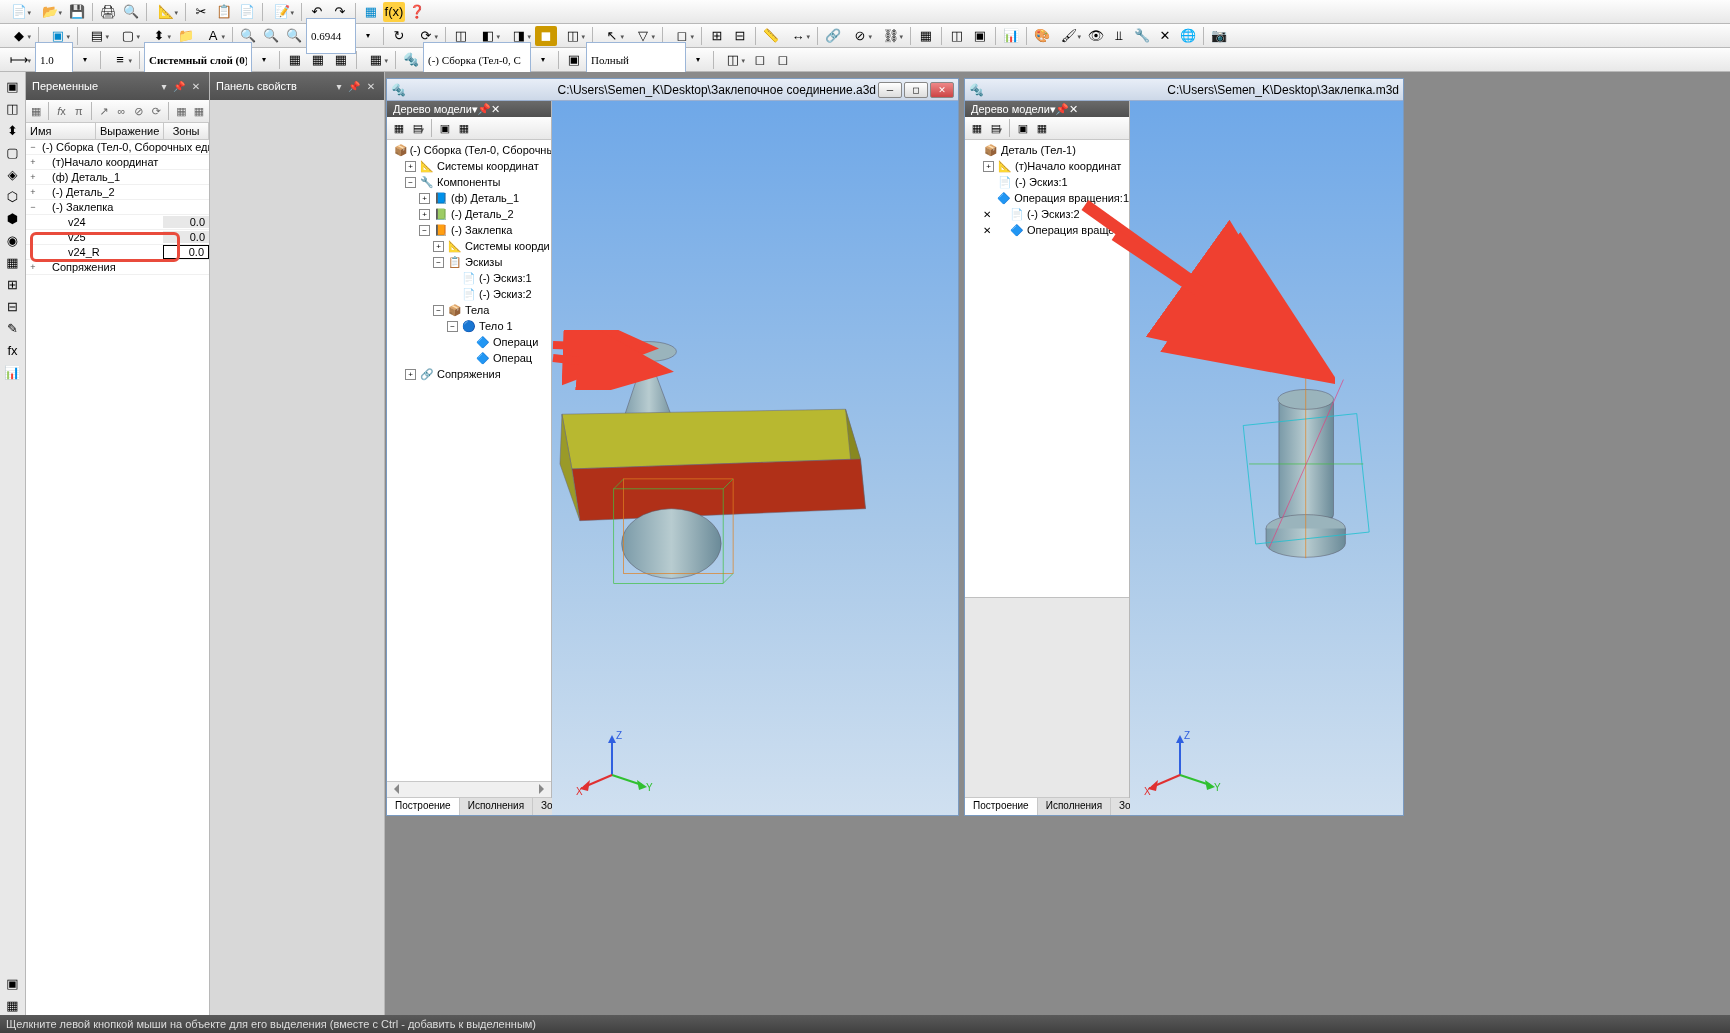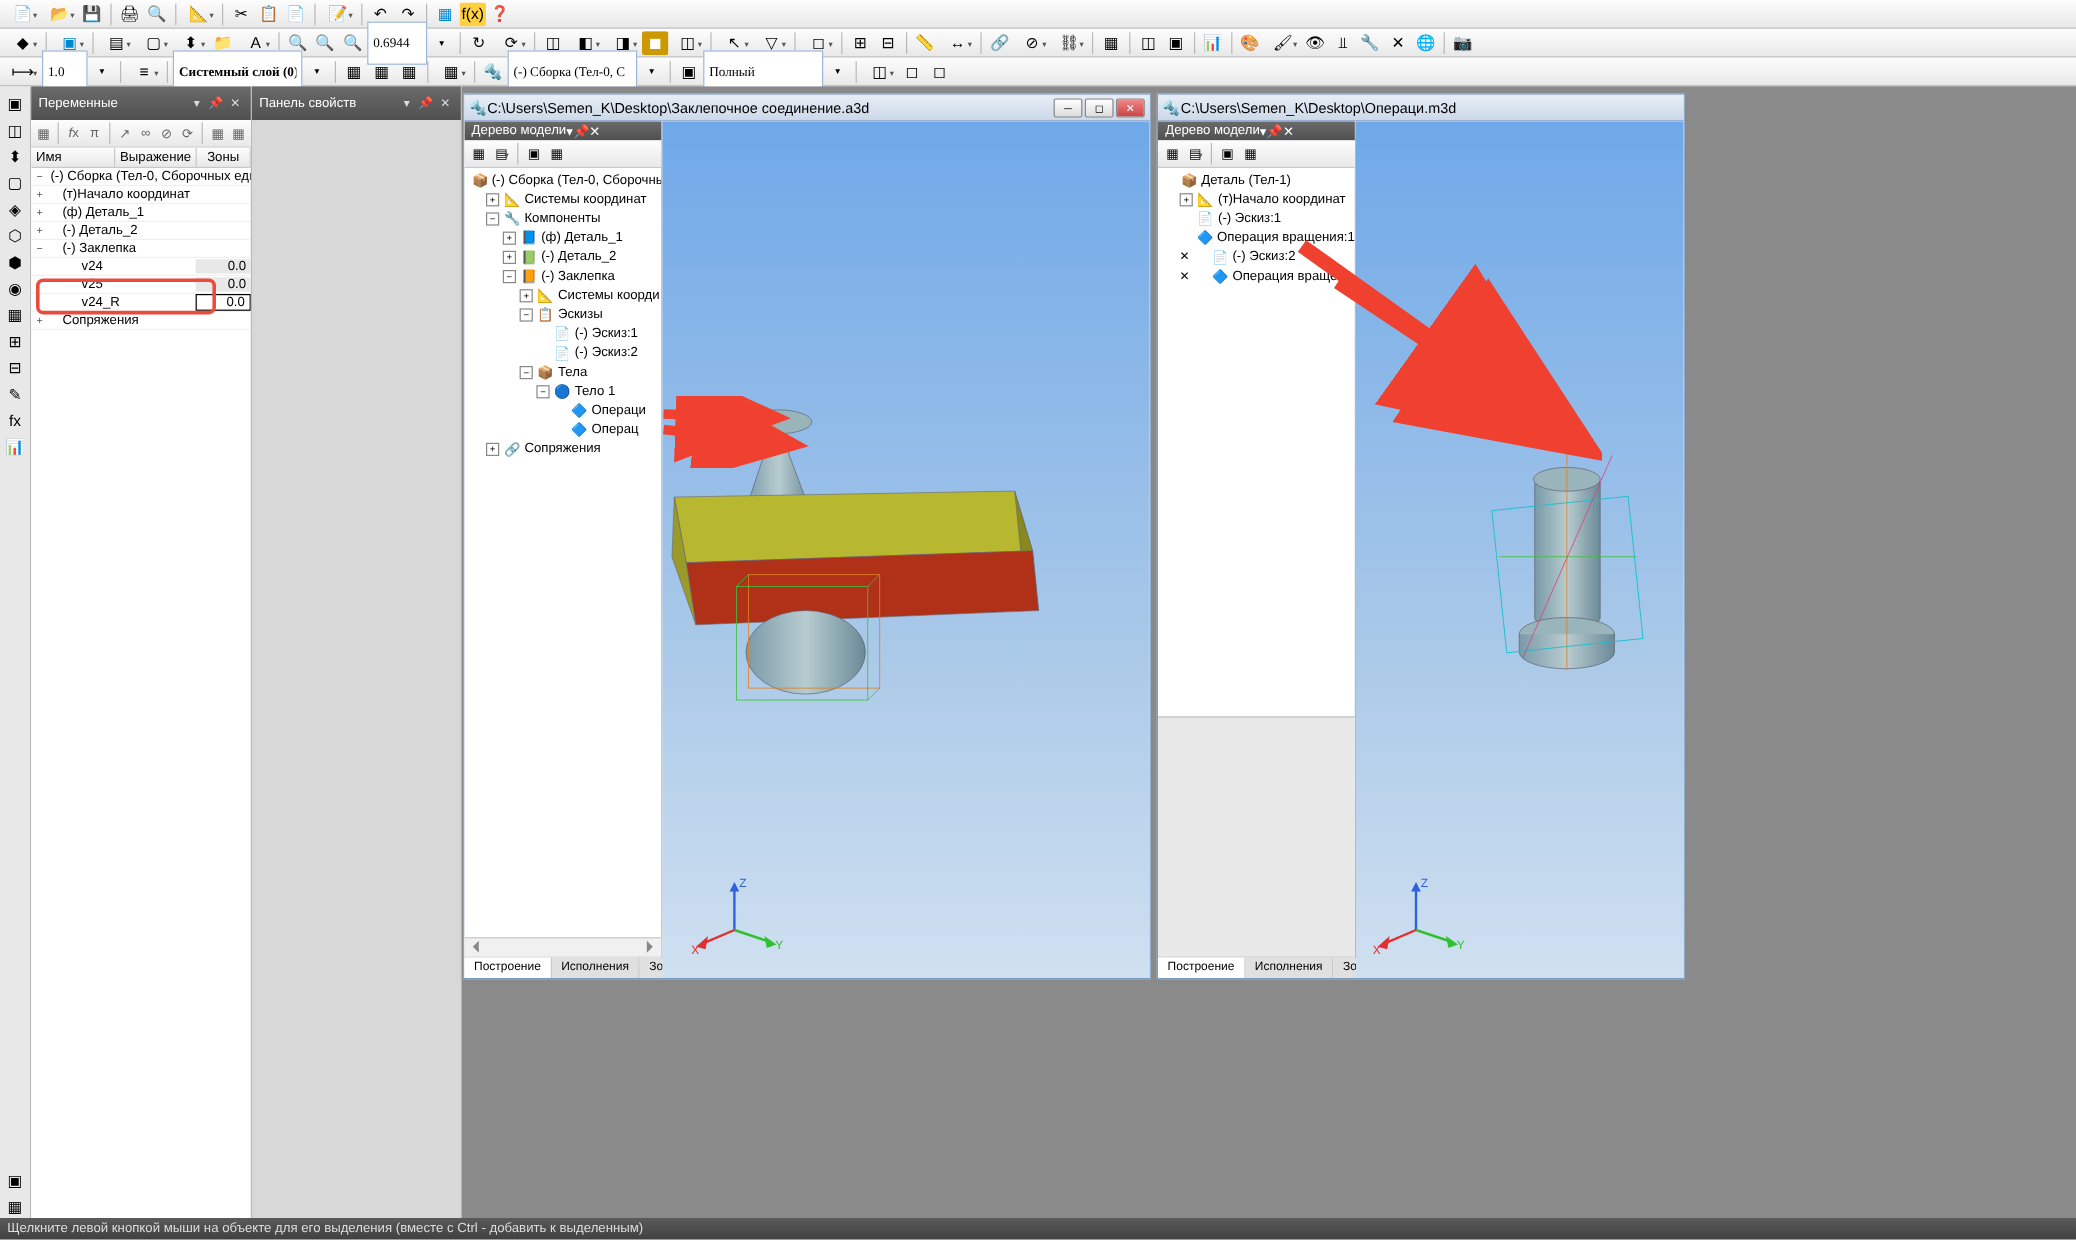--- a/index.html
+++ b/index.html
@@ -23,21 +23,21 @@
 .var-head div{padding:2px 4px;border-right:1px solid #c8c8c8}
 .var-row{display:flex;align-items:center;border-bottom:1px solid #f0f0f0;height:15px}
 .var-row .exp{width:14px;text-align:center;font-size:9px;color:#555;cursor:pointer}
 .var-row .nm{flex:1;padding-left:2px;white-space:nowrap;overflow:hidden}
 .var-row .val{width:46px;text-align:right;padding-right:4px;background:#e8e8e8}
 .var-row.edit .val{background:#fff;border:1px solid #000}
 .highlight-box{position:absolute;border:3px solid #e94b3c;border-radius:6px;pointer-events:none}
 .props-panel{position:absolute;left:210px;top:72px;width:175px;bottom:18px;background:#d8d8d8;border-right:1px solid #b8b8b8}
 .mdi{position:absolute;border:1px solid #7a9ac0;background:#fff;display:flex;flex-direction:column}
 .mdi-title{height:22px;background:linear-gradient(#e8eef7,#cdd8e8);display:flex;align-items:center;padding:0 4px;font-size:12px;border-bottom:1px solid #9bb0d0}
-.mdi-title .ttl{flex:1;text-align:left}
+.mdi-title .ttl{flex:1;text-align:right}
 .mdi-title .wbtn{width:24px;height:16px;border:1px solid #888;background:linear-gradient(#fff,#ddd);margin-left:2px;display:flex;align-items:center;justify-content:center;font-size:9px;cursor:pointer;border-radius:2px}
 .mdi-title .wbtn.close{background:linear-gradient(#e88,#c44);color:#fff}
 .mdi-body{flex:1;display:flex;position:relative;overflow:hidden}
 .tree-panel{width:165px;background:#fff;border-right:1px solid #b8b8b8;display:flex;flex-direction:column}
 .tree-hdr{background:linear-gradient(#6a6a6a,#505050);color:#fff;font-size:11px;padding:1px 6px;display:flex;align-items:center;height:16px}
 .tree-tb{background:linear-gradient(#fdfdfd,#e8e8e8);padding:2px 3px;display:flex;gap:1px;border-bottom:1px solid #c8c8c8;height:23px;align-items:center}
 .tree-tb .tbtn{width:18px;height:18px;font-size:11px}
 .tree{flex:1;overflow:hidden;padding:2px 0;font-size:11px}
 .tnode{display:flex;align-items:center;height:16px;white-space:nowrap;cursor:pointer}
 .tnode .exp{width:11px;height:11px;border:1px solid #888;font-size:8px;line-height:9px;text-align:center;margin-right:3px;background:#fff}
@@ -434,21 +434,21 @@
         <path d="M0,0 L12,5 L0,10 Z" fill="#ef4030"></path>
       </marker>
     </defs>
 <line x1="5" y1="15" x2="95" y2="18" stroke="#ef4030" stroke-width="8" marker-end="url(#ah1)"></line>
 <line x1="5" y1="28" x2="110" y2="40" stroke="#ef4030" stroke-width="8" marker-end="url(#ah1)"></line>
 </svg>
 
 <div class="mdi" style="left:964px;top:78px;width:440px;height:738px">
  <div class="mdi-title">
   <span>🔩</span>
-  <span class="ttl">C:\Users\Semen_K\Desktop\Операци.m3d</span>
+  <span class="ttl">C:\Users\Semen_K\Desktop\Заклепка.m3d</span>
  </div>
  <div class="mdi-body">
   <div class="tree-panel">
    <div class="tree-hdr">
           <span>Дерево модели</span>
           <span class="spacer"></span>
     <span class="pbtn">▾</span>
     <span class="pbtn">📌</span>
     <span class="pbtn">✕</span>
    </div>

